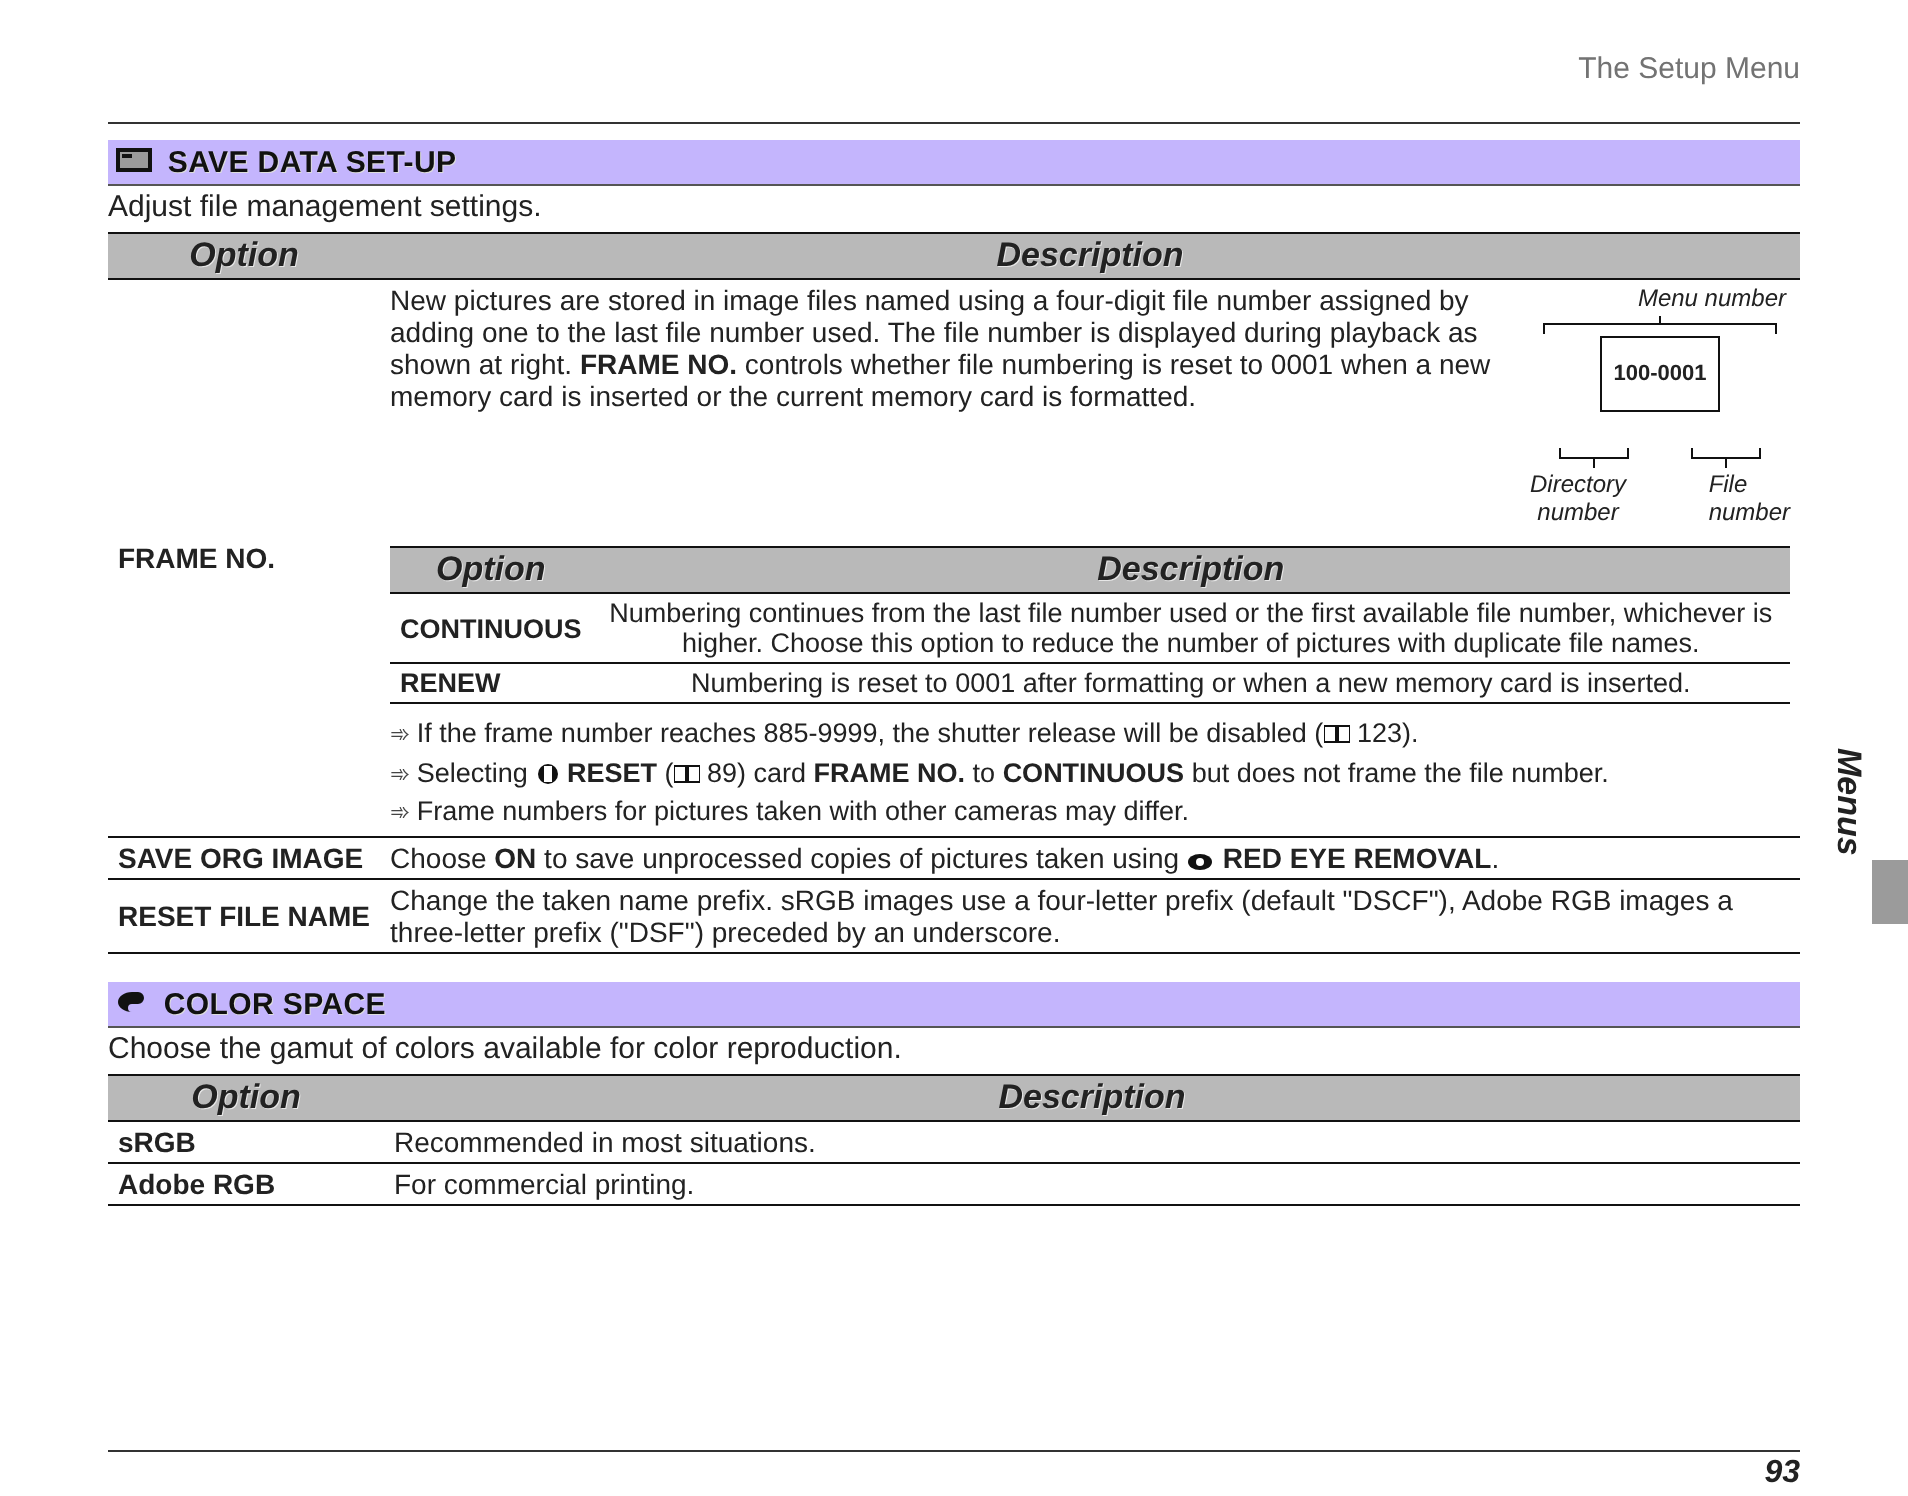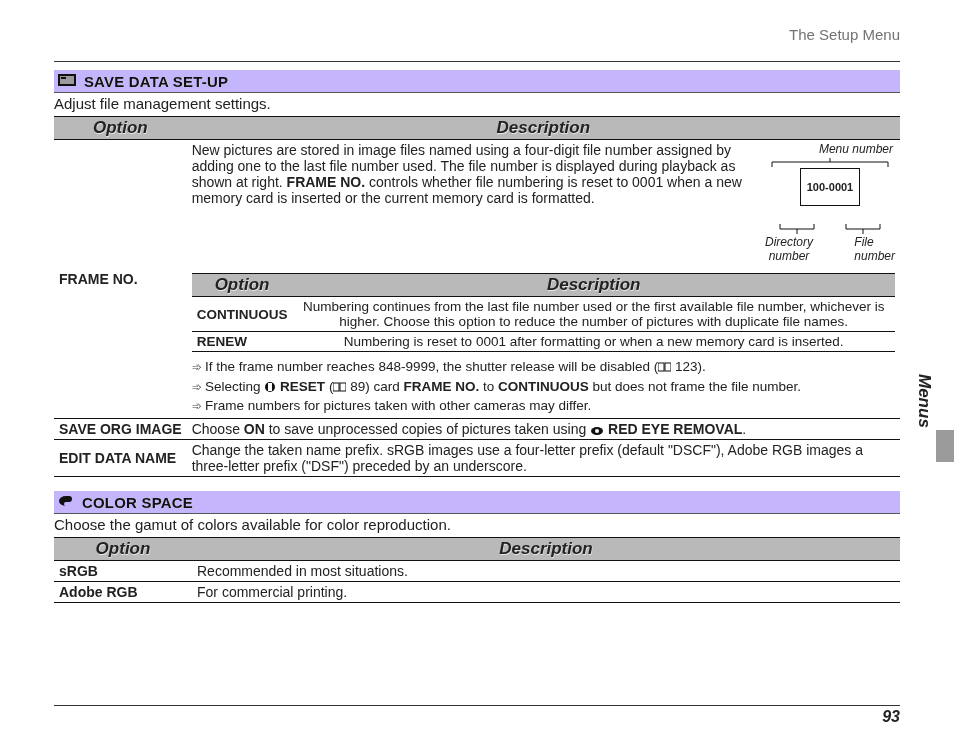--- a/index.html
+++ b/index.html
@@ -179,21 +179,21 @@
     width: 18px;
     height: 32px;
     background: #9b9b9b;
     position: absolute;
     right: -18px;
     top: 60px;
   }
   .pagenum {
     position: absolute;
     right: 54px;
-    bottom: 22px;
+    bottom: 2px;
     font-weight: bold;
     font-style: italic;
     font-size: 16px;
     border-top: 1.5px solid #333;
     width: 846px;
     text-align: right;
     padding-top: 2px;
   }
   .eye-icon { vertical-align: -2px; }
   .tool-icon { vertical-align: -2px; }
@@ -271,21 +271,21 @@
             </tr>
             <tr>
               <th class="optcell">RENEW</th>
               <td>Numbering is reset to 0001 after formatting or when a new memory card is inserted.</td>
             </tr>
           </tbody>
             </table>
 
           <ul class="notes">
             <li>
-              <span>If the frame number reaches 848-9999, the shutter release will be disabled (</span><svg class="ref-icon" width="13" height="10">
+              <span>If the frame number reaches 885-9999, the shutter release will be disabled (</span><svg class="ref-icon" width="13" height="10">
                   <rect x="0" y="1" width="6" height="8" fill="none" stroke="#111"></rect>
                   <rect x="7" y="1" width="6" height="8" fill="none" stroke="#111"></rect>
                 </svg> <span>123</span><span>).</span>
             </li>
             <li>
               <span>Selecting </span><svg class="tool-icon" width="12" height="12">
                   <circle cx="6" cy="6" r="5" fill="#111"></circle>
                   <rect x="4" y="2" width="4" height="8" fill="#fff"></rect>
                 </svg> <b>RESET</b><span> (</span><svg class="ref-icon" width="13" height="10">
                   <rect x="0" y="1" width="6" height="8" fill="none" stroke="#111"></rect>
@@ -301,21 +301,21 @@
         <th>SAVE ORG IMAGE</th>
         <td>
           <span>Choose </span><b>ON</b><span> to save unprocessed copies of pictures taken using </span><svg class="eye-icon" width="14" height="10">
               <ellipse cx="7" cy="5" rx="6" ry="4" fill="#111"></ellipse>
               <circle cx="7" cy="5" r="2" fill="#fff"></circle>
             </svg> <b>RED EYE REMOVAL</b><span>.</span>
         </td>
       </tr>
 
       <tr>
-        <th>EDIT DATA NAME</th>
+        <th>RESET FILE NAME</th>
         <td>Change the taken name prefix.  sRGB images use a four-letter prefix (default "DSCF"), Adobe RGB images a three-letter prefix ("DSF") preceded by an underscore.</td>
       </tr>
     </tbody>
   </table>
 
   <div class="secbar" style="margin-top:14px">
     <span class="icon">
       <svg width="16" height="12">
           <path d="M8 1a7 5 0 1 0 0 10 2 2 0 0 1 0-4h3a3 3 0 0 0 0-6z" fill="#111"></path>
         </svg>

